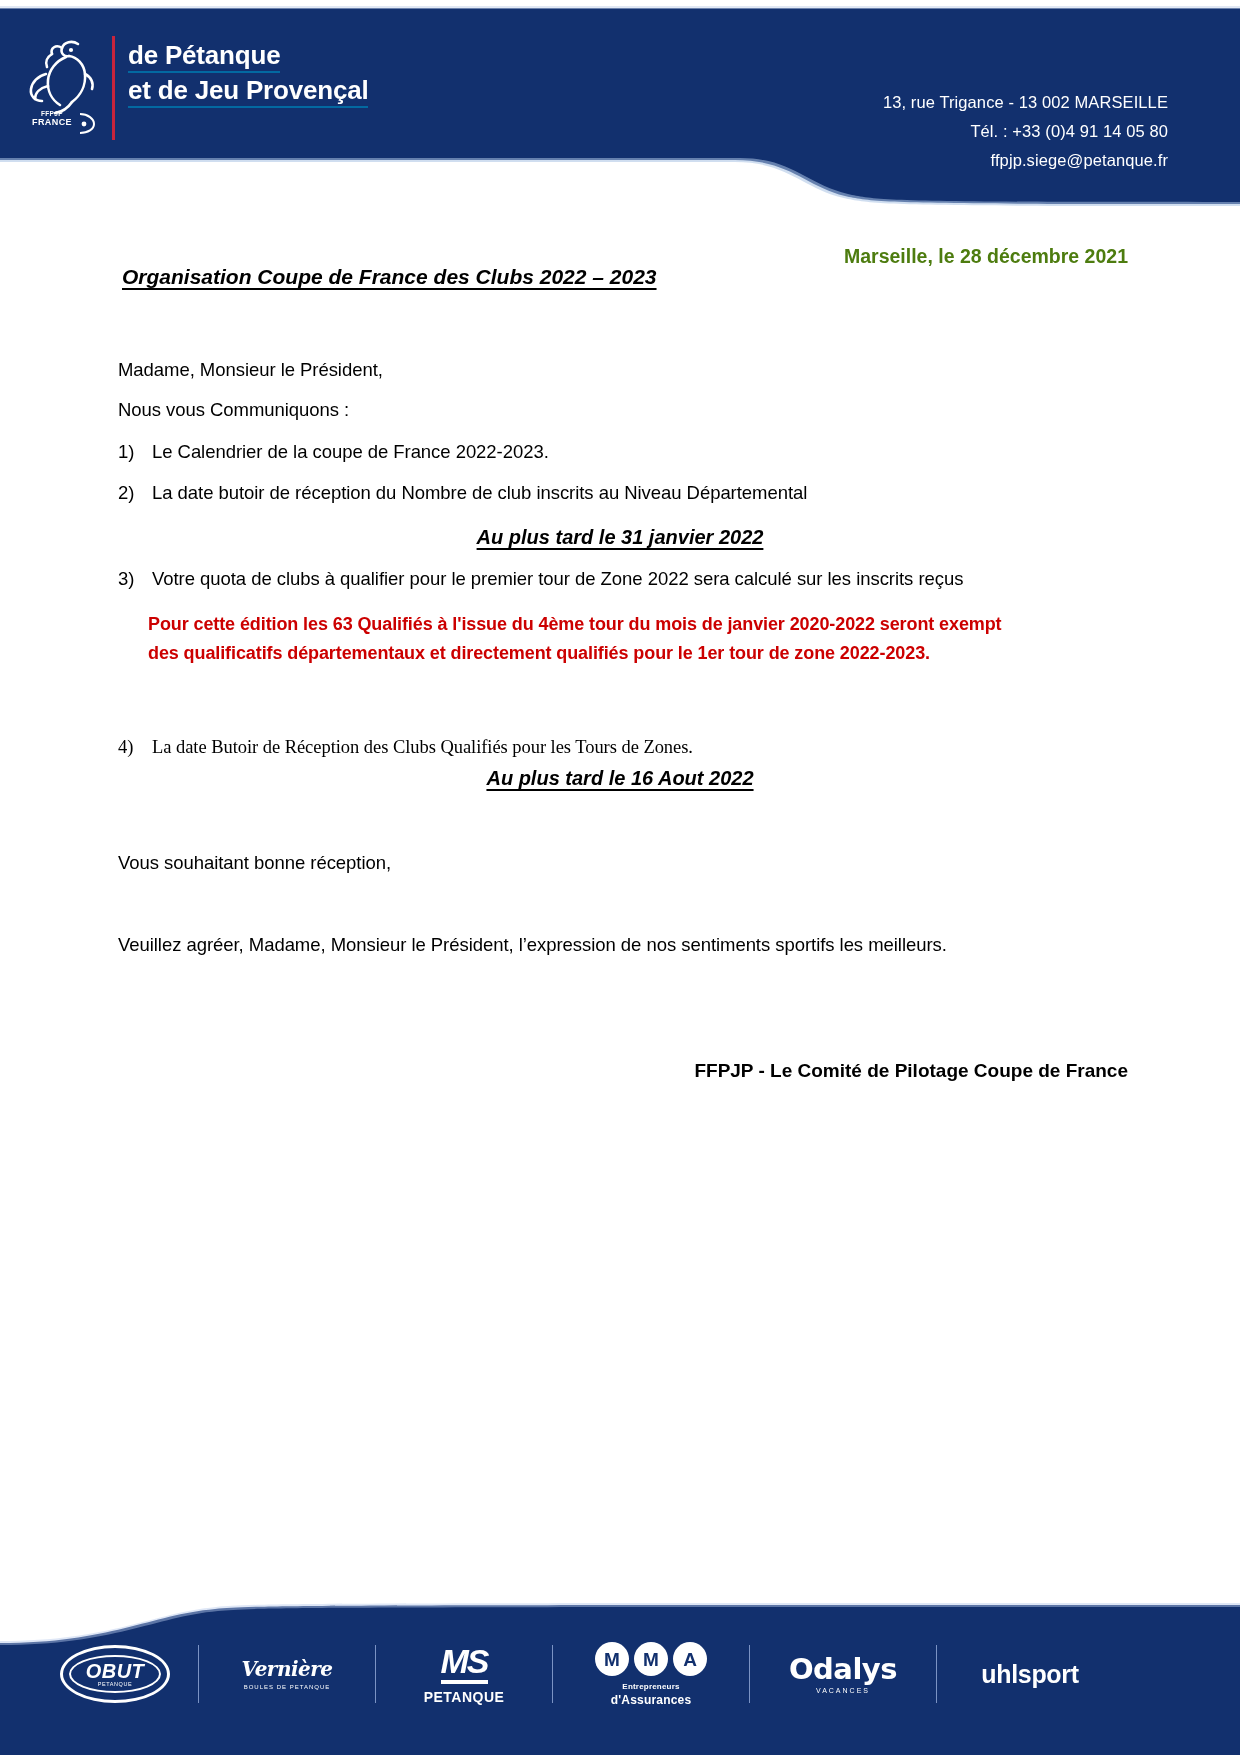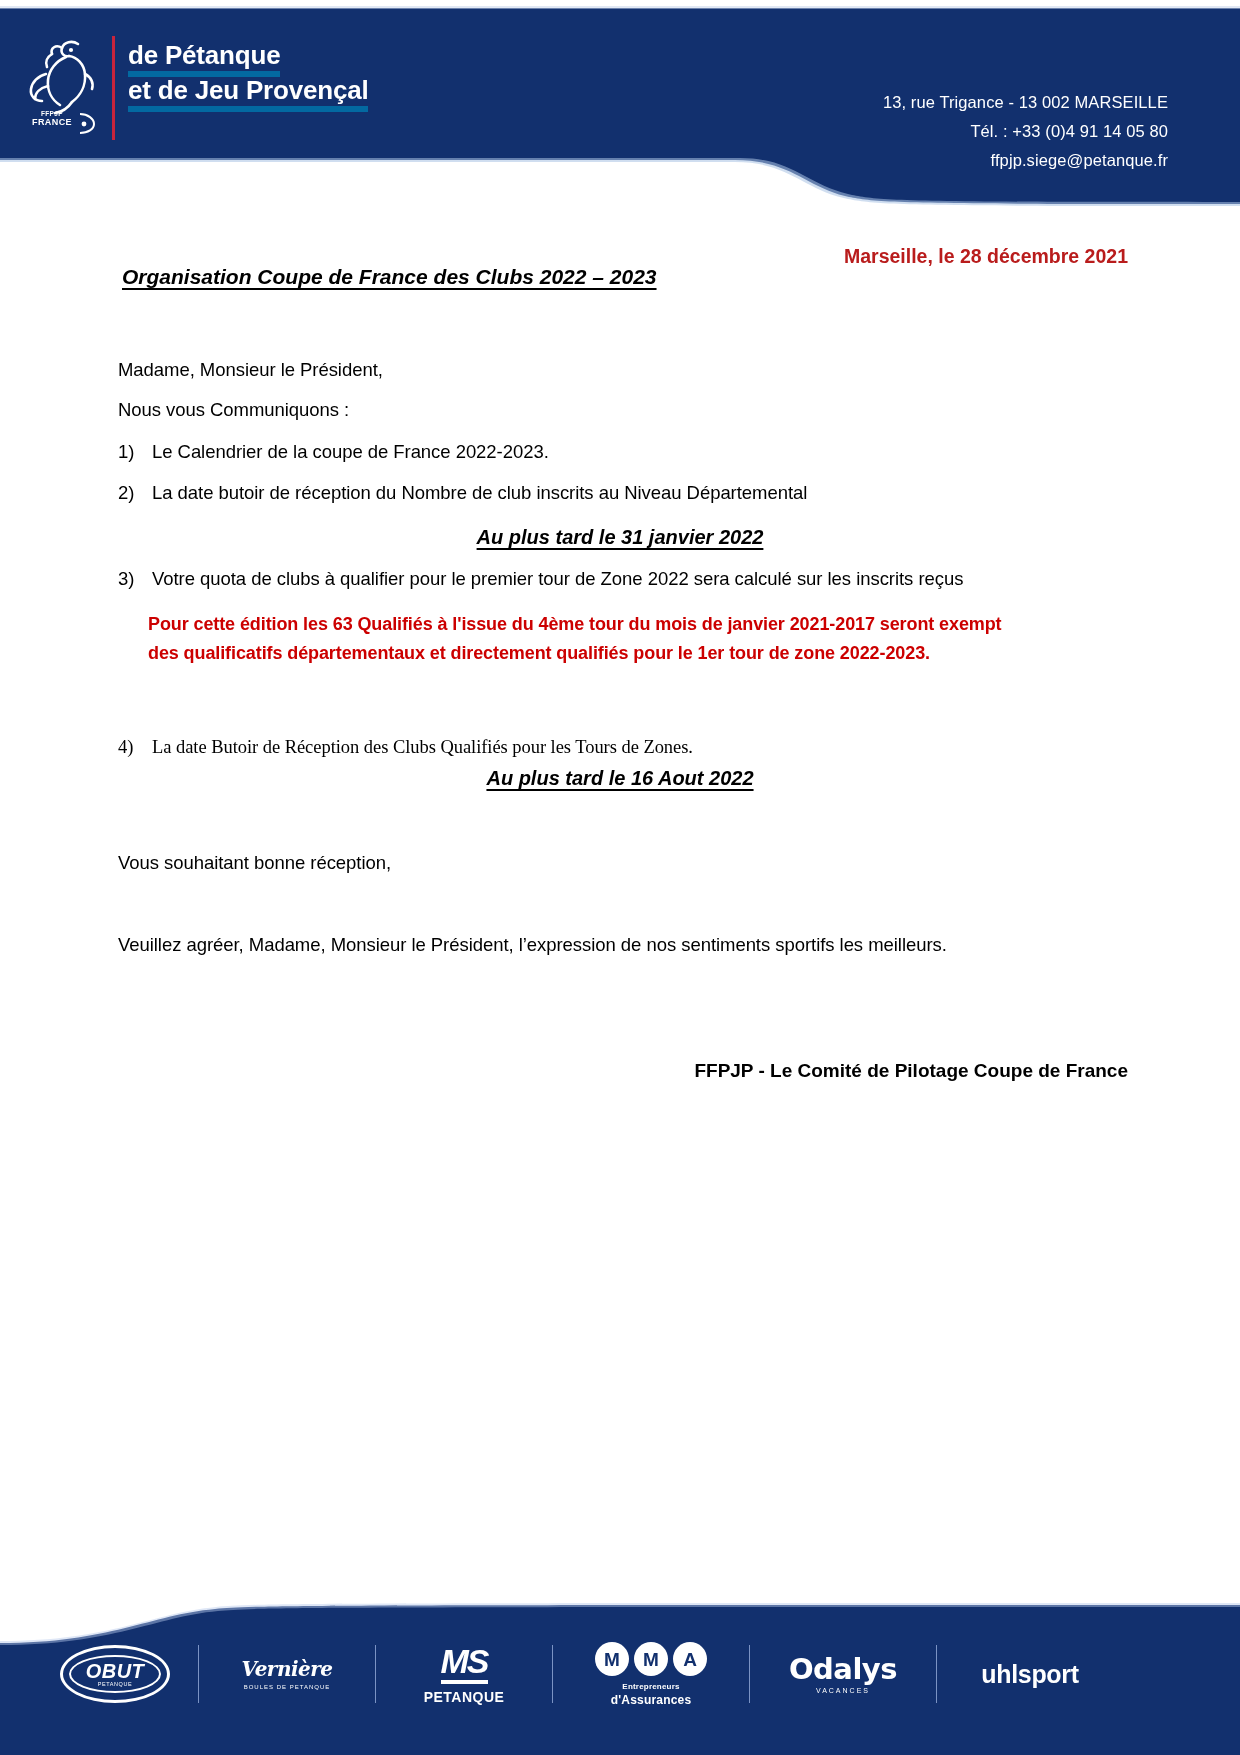--- a/index.html
+++ b/index.html
@@ -66,21 +66,21 @@
     font-size: 26px;
     font-weight: bold;
     line-height: 35px;
     letter-spacing: -0.2px;
   }
   .header-title .tline {
     display: block;
     white-space: nowrap;
   }
   .header-title .ul {
-    border-bottom: 6px solid #0369a1;
+    border-bottom: 2px solid #0369a1;
     padding-bottom: 1px;
   }
   .header-contact {
     position: absolute;
     top: 44px;
     right: 72px;
     text-align: right;
     color: #ffffff;
     font-size: 16.5px;
     line-height: 29px;
@@ -97,21 +97,21 @@
     width: 1240px;
   }
   .date-line {
     position: absolute;
     top: 13px;
     left: 0;
     width: 1128px;
     text-align: right;
     font-size: 19.5px;
     font-weight: bold;
-    color: #b91c1c;
+    color: #4d7c0f;
     white-space: nowrap;
   }
   .doc-title {
     position: absolute;
     top: 33px;
     left: 122px;
     font-size: 21px;
     font-weight: bold;
     font-style: italic;
     color: #000000;
@@ -353,21 +353,21 @@
 
     <div class="centered-date" style="top:294px;">
       <span>Au plus tard le 31 janvier 2022</span>
     </div>
 
     <div class="listitem" style="top:336px;">
       <span class="num">3)</span><span>Votre quota de clubs à qualifier pour le premier tour de Zone 2022 sera calculé sur les inscrits reçus</span>
     </div>
 
     <div class="red-note" style="top:378px;">
-      <span>Pour cette édition les 63 Qualifiés à l'issue du 4ème tour du mois de janvier 2021-2017 seront exempt</span>
+      <span>Pour cette édition les 63 Qualifiés à l'issue du 4ème tour du mois de janvier 2020-2022 seront exempt</span>
       <span>des qualificatifs départementaux et directement qualifiés pour le 1er tour de zone 2022-2023.</span>
     </div>
 
     <div class="listitem" style="top:505px;font-family:Liberation Serif, serif;">
       <span class="num">4)</span><span>La date Butoir de Réception des Clubs Qualifiés pour les Tours de Zones.</span>
     </div>
 
     <div class="centered-date" style="top:535px;">
       <span>Au plus tard le 16 Aout 2022</span>
     </div>

